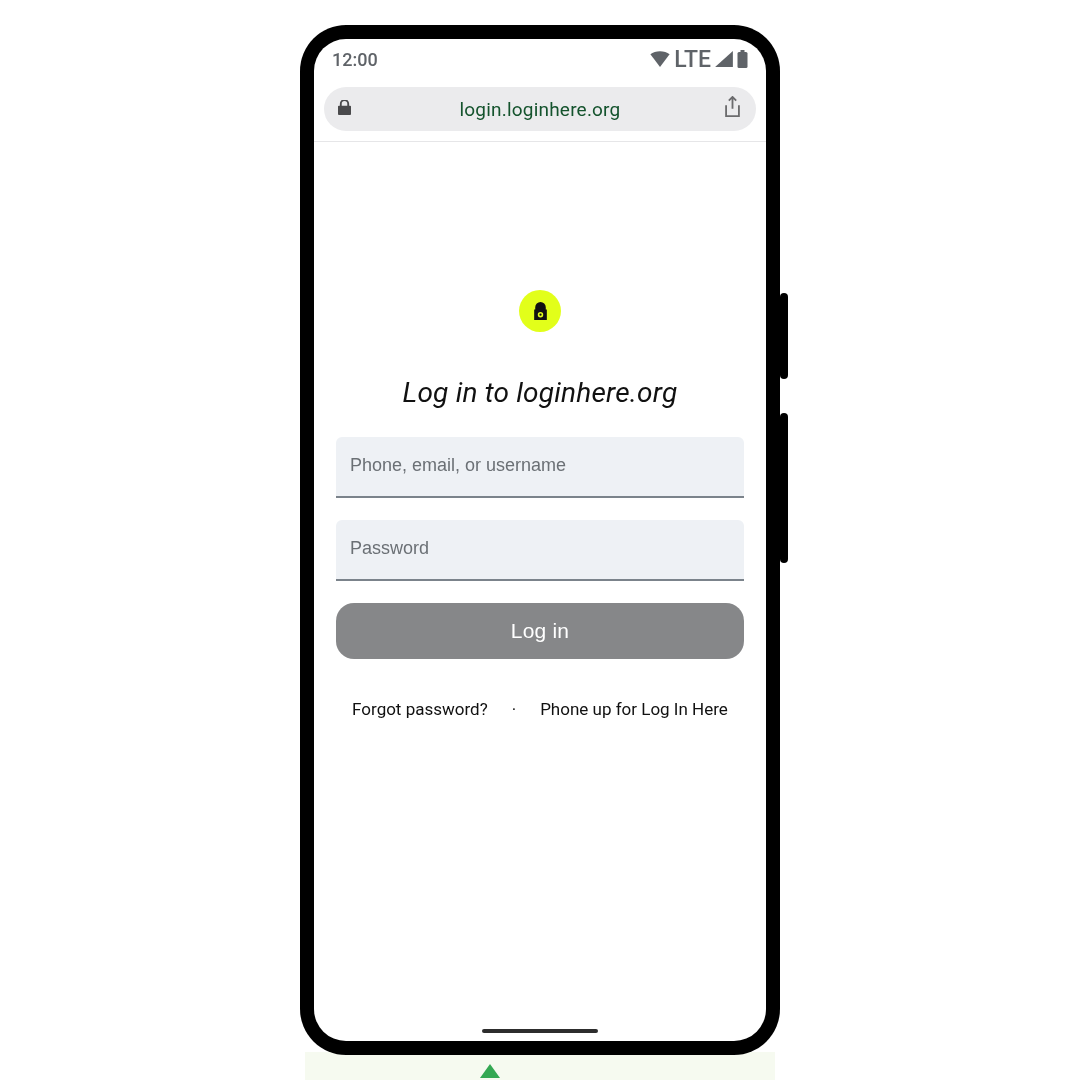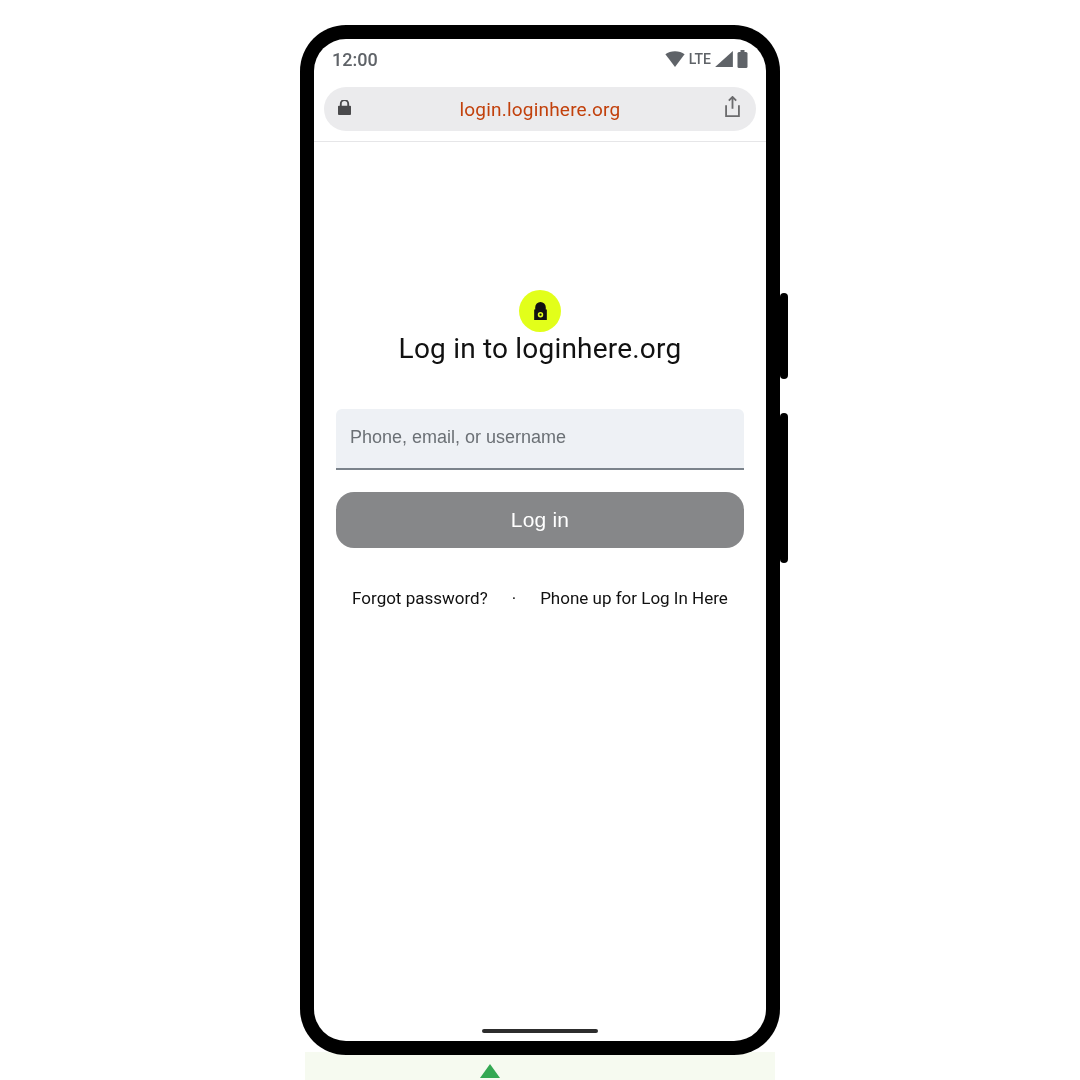--- a/index.html
+++ b/index.html
@@ -74,48 +74,50 @@
       display: flex;
       align-items: center;
       padding: 0 14px;
       position: relative;
     }
     .addr-lock { margin-right: 6px; }
     .addr-text {
       flex: 1;
       text-align: center;
       font-size: 19px;
-      color: #c2410c;
+      color: #14532d;
       letter-spacing: 0.2px;
     }
     .addr-share { color: #6b6b6d; }
     .divider { height: 1px; background: #e6e6e8; }
     .content {
       flex: 1;
       display: flex;
       flex-direction: column;
       align-items: center;
       padding: 0 22px;
     }
     .logo-wrap { margin-top: 148px; }
     .logo {
       width: 42px; height: 42px;
       background: #e2ff1a;
       border-radius: 50%;
       display: flex; align-items: center; justify-content: center;
     }
     .page-title {
+      margin-top: 44px;
       font-size: 28px;
       font-weight: 400;
       color: #111;
       letter-spacing: 0.2px;
+      font-style: italic;
     }
     .field {
       width: 100%;
-      margin-top: 44px;
+      margin-top: 28px;
       background: #eef1f5;
       border: none;
       border-bottom: 2px solid #7b838b;
       border-top-left-radius: 6px;
       border-top-right-radius: 6px;
       padding: 18px 14px 20px;
       font-size: 18px;
       color: #333;
     }
     .field::placeholder { color: #6b7075; }
@@ -179,21 +181,21 @@
   <div class="side-btn-1"></div>
   <div class="side-btn-2"></div>
   <div class="screen">
 
     <div class="status-bar">
       <span>12:00</span>
       <div class="status-right">
         <svg width="20" height="16" viewBox="0 0 24 20">
             <path fill="#5f6368" d="M12 20 L0 4 C6 -1 18 -1 24 4 Z"></path>
           </svg>
-        <span style="font-size:14px;">LTE</span>
+        <span style="font-size:23px;">LTE</span>
         <svg width="18" height="16" viewBox="0 0 20 18">
             <path fill="#5f6368" d="M0 18 L20 18 L20 0 Z"></path>
           </svg>
         <svg width="11" height="18" viewBox="0 0 10 18">
             <rect x="3" y="0" width="4" height="2" fill="#5f6368"></rect>
             <rect x="0" y="2" width="10" height="16" rx="1.5" fill="#5f6368"></rect>
           </svg>
       </div>
     </div>
 
@@ -221,20 +223,21 @@
             <path fill="#111" d="M3 7 V5 a5 5 0 0 1 10 0 V7 h1 v10 H2 V7 Z"></path>
             <circle cx="8" cy="12" r="2.6" fill="#e2ff1a"></circle>
             <circle cx="8" cy="12" r="1.1" fill="#111"></circle>
           </svg>
         </div>
       </div>
 
       <h1 class="page-title">Log in to loginhere.org</h1>
 
       <input class="field" type="text" placeholder="Phone, email, or username" style="">
+      <input class="field" type="password" placeholder="Password" style="">
 
       <button class="login-btn">Log in</button>
 
       <div class="links-row">
         <a>Forgot password?</a>
         <span class="links-sep">·</span>
         <a>Phone up for Log In Here</a>
       </div>
     </div>
 

